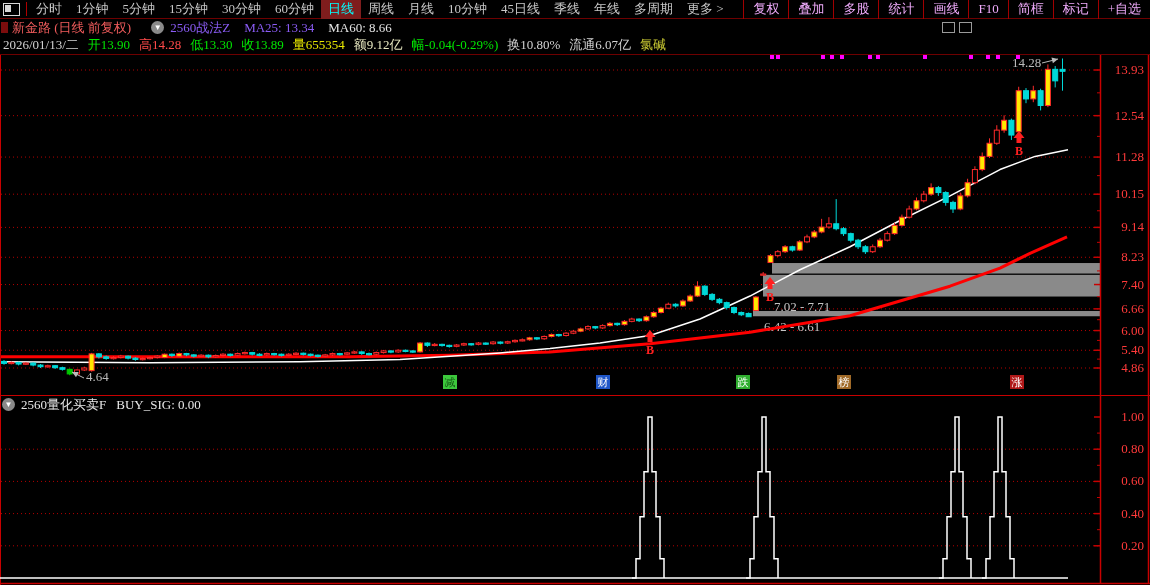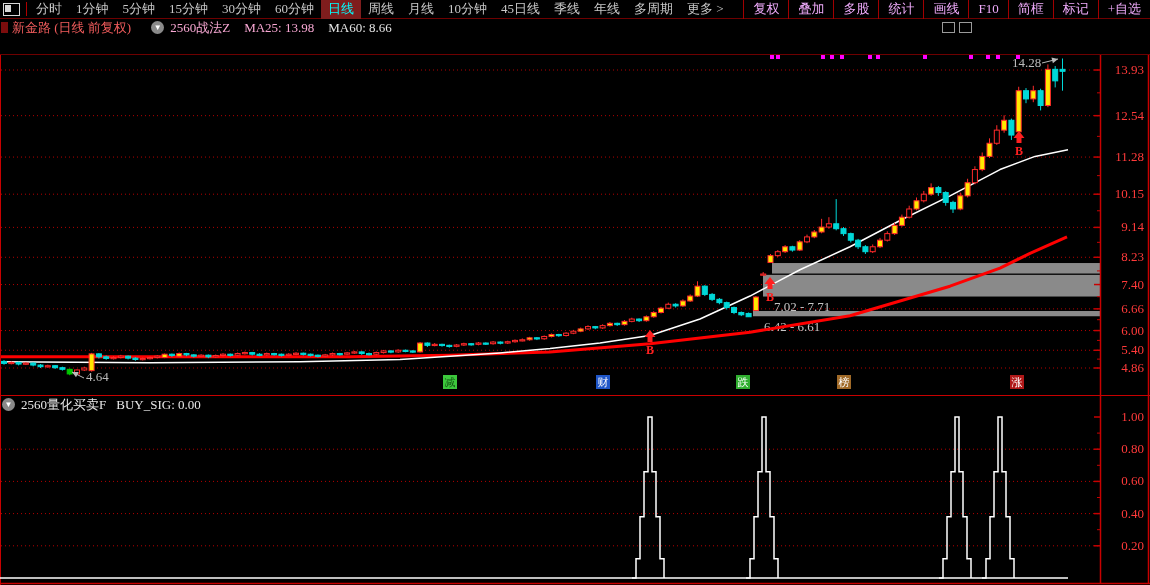--- a/index.html
+++ b/index.html
@@ -16,21 +16,21 @@
   .mi.active{background:#7f1d1d;color:#00ffff;}
   #menu-spacer{flex:1;}
   #menu-right{display:flex;align-items:center;height:18px;}
   .mr{color:#f0abfc;padding:1px 9px;border-left:1px solid #a00000;}
   
   #row2{position:absolute;left:0;top:19px;width:1024px;height:17px;display:flex;align-items:center;}
   #mini-flag{width:7px;height:11px;background:#7c0d0d;margin:0 4px 0 1px;}
   .stock-title{color:#f25c5c;}
   .circ{display:inline-flex;align-items:center;justify-content:center;width:13px;height:13px;
         border-radius:50%;background:#8a8a8a;color:#fff;font-size:8px;line-height:1;margin:0 6px;}
-  .whitetxt{color:#f9a8d4;}
+  .whitetxt{color:#8b5cf6;}
   .redtxt{color:#e5e5e5;}
   .sp{margin-right:14px;}
   #row2-icons{margin-left:auto;margin-right:52px;display:flex;gap:4px;}
   .sq-ico{width:11px;height:9px;border:1px solid #9a9a9a;}
   
   #row3{position:absolute;left:3px;top:37px;width:1147px;height:16px;display:flex;align-items:center;white-space:nowrap;}
   #row3 span{margin-right:9px;}
   
   #main-svg{position:absolute;left:0;top:54px;}
   
@@ -73,28 +73,41 @@
         <span class="mr">标记</span>
         <span class="mr">+自选</span>
       </div>
   </div>
 
   <div id="row2">
     <div id="mini-flag"></div>
     <span class="stock-title sp"><span>新金路</span> <span>(日线 前复权)</span></span>
     <span class="circ">▼</span>
     <span class="whitetxt sp">2560战法Z</span>
-    <span class="whitetxt sp">MA25: 13.98</span>
+    <span class="whitetxt sp">MA25: 13.34</span>
     <span class="redtxt">MA60: 8.66</span>
     <div id="row2-icons">
       <div class="sq-ico"></div>
       <div class="sq-ico"></div>
     </div>
   </div>
 
+  <div id="row3">
+      <span style="color: rgb(210, 210, 210);">2026/01/13/二</span>
+      <span style="color: rgb(0, 230, 0);">开13.90</span>
+      <span style="color: rgb(255, 74, 74);">高14.28</span>
+      <span style="color: rgb(0, 230, 0);">低13.30</span>
+      <span style="color: rgb(0, 230, 0);">收13.89</span>
+      <span style="color: rgb(232, 232, 0);">量655354</span>
+      <span style="color: rgb(234, 234, 194);">额9.12亿</span>
+      <span style="color: rgb(0, 230, 0);">幅-0.04(-0.29%)</span>
+      <span style="color: rgb(210, 210, 210);">换10.80%</span>
+      <span style="color: rgb(210, 210, 210);">流通6.07亿</span>
+      <span style="color: rgb(200, 200, 50);">氯碱</span>
+    </div>
 
   <svg id="main-svg" width="1150" height="531">
       <g>
         <line x1="1" y1="16" x2="1100" y2="16" stroke="#b40000" stroke-dasharray="1 3" stroke-width="1"></line>
         <line x1="1" y1="61.66984000000002" x2="1100" y2="61.66984000000002" stroke="#b40000" stroke-dasharray="1 3" stroke-width="1"></line>
         <line x1="1" y1="103.0684" x2="1100" y2="103.0684" stroke="#b40000" stroke-dasharray="1 3" stroke-width="1"></line>
         <line x1="1" y1="140.19567999999998" x2="1100" y2="140.19567999999998" stroke="#b40000" stroke-dasharray="1 3" stroke-width="1"></line>
         <line x1="1" y1="173.38024" x2="1100" y2="173.38024" stroke="#b40000" stroke-dasharray="1 3" stroke-width="1"></line>
         <line x1="1" y1="203.27919999999995" x2="1100" y2="203.27919999999995" stroke="#b40000" stroke-dasharray="1 3" stroke-width="1"></line>
         <line x1="1" y1="230.54967999999997" x2="1100" y2="230.54967999999997" stroke="#b40000" stroke-dasharray="1 3" stroke-width="1"></line>

